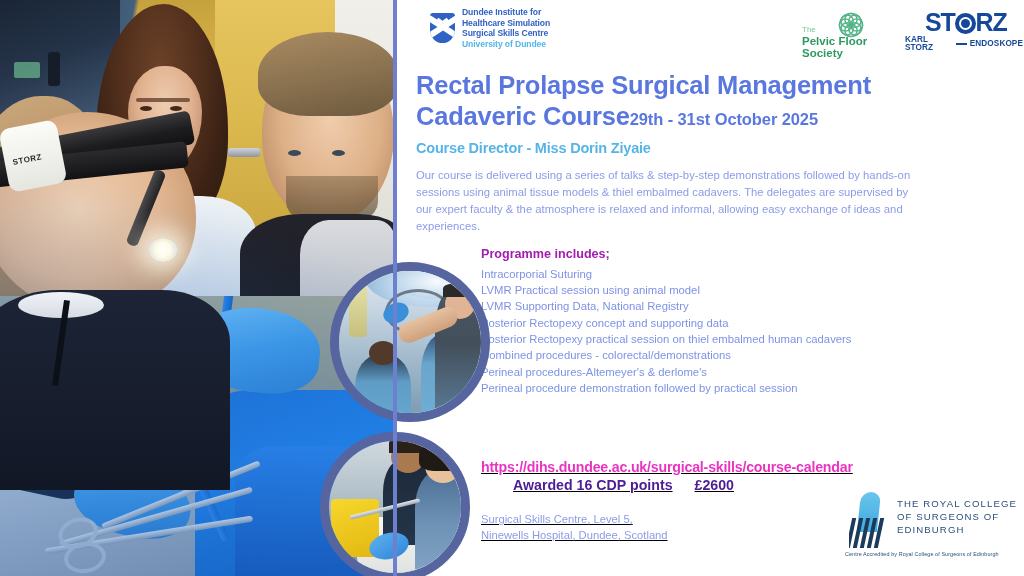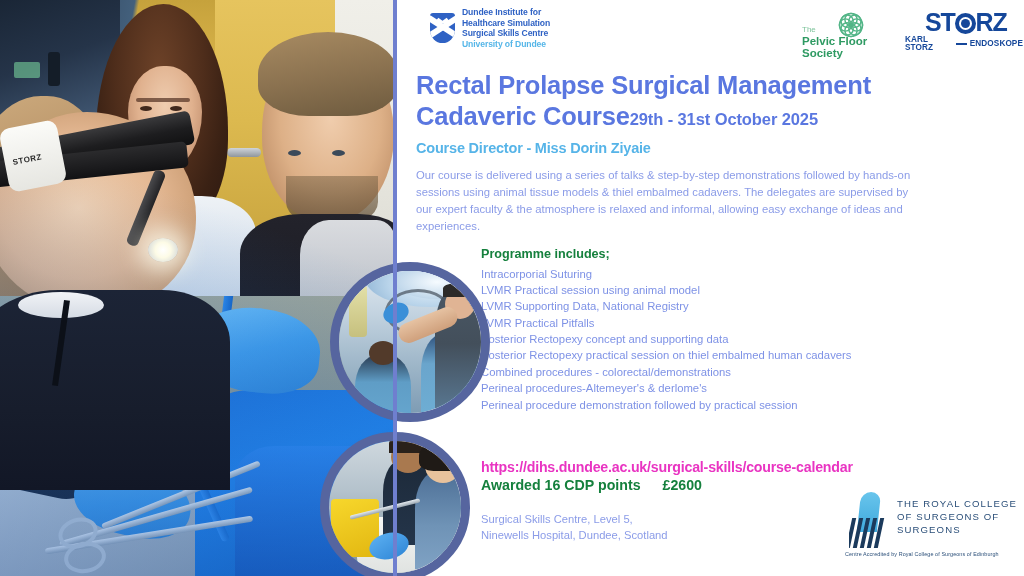--- a/index.html
+++ b/index.html
@@ -185,27 +185,27 @@
 
   
   .content{position:absolute;left:416px;top:70px;width:600px;}
   .title{font:700 25.5px/1.22 "Liberation Sans",sans-serif;color:#5a77e0;letter-spacing:-.2px;}
   .title .ln2{display:flex;align-items:baseline;}
   .title .dates{font:700 16.5px/1 "Liberation Sans",sans-serif;color:#5a77e0;letter-spacing:-.1px;}
   .director{margin-top:9px;font:700 14.5px/1 "Liberation Sans",sans-serif;color:#56b4e8;letter-spacing:-.2px;}
   .blurb{margin-top:11px;width:508px;font:400 11.3px/1.52 "Liberation Sans",sans-serif;color:#8b9ce8;}
 
   .programme{position:absolute;left:481px;top:248px;width:540px;}
-  .prog-head{font:700 12.6px/1 "Liberation Sans",sans-serif;color:#15803d;margin-bottom:5px;}
+  .prog-head{font:700 12.6px/1 "Liberation Sans",sans-serif;color:#a21caf;margin-bottom:5px;}
   .prog-list{list-style:none;margin:0;padding:0;}
   .prog-list li{font:400 11.3px/1.45 "Liberation Sans",sans-serif;color:#7e92e6;}
 
-  .footer{position:absolute;left:481px;top:458px;width:540px;}
+  .footer{position:absolute;left:481px;top:458px;width:540px;text-decoration:underline;}
   .url{font:700 14.2px/1.28 "Liberation Sans",sans-serif;color:#e934c2;letter-spacing:-.2px;}
-  .price-row{display:flex;gap:22px;align-items:flex-end;font:700 14.2px/1.35 "Liberation Sans",sans-serif;color:#15803d;}
+  .price-row{display:flex;gap:22px;align-items:flex-end;font:700 14.2px/1.35 "Liberation Sans",sans-serif;color:#4c1d95;margin-left:32px;}
   .addr{margin-top:17px;font:400 11.2px/1.4 "Liberation Sans",sans-serif;color:#8b9ce8;}
 
   
   .rcsed{position:absolute;left:845px;top:492px;width:172px;height:74px;}
   .rcsed-mark{position:absolute;left:0;top:0;width:46px;height:54px;}
   .rc-blue{position:absolute;left:14px;top:0;width:20px;height:40px;border-radius:10px 10px 0 0;
     background:linear-gradient(180deg,#69c5ec,#3fa9dd);transform:skewX(-6deg);}
   .rc-stripes{position:absolute;left:4px;top:26px;width:38px;height:30px;overflow:hidden;}
   .rc-stripes i{position:absolute;top:0;width:4px;height:30px;background:#1b3a5c;transform:skewX(-12deg);}
   .rcsed-txt{position:absolute;left:52px;top:6px;font:400 9.6px/1.33 "Liberation Sans",sans-serif;color:#2b4f79;letter-spacing:1.1px;}
@@ -360,21 +360,20 @@
     <div class="director">Course Director - Miss Dorin Ziyaie</div>
     <div class="blurb">Our course is delivered using a series of talks &amp; step-by-step demonstrations followed by hands-on sessions using animal tissue models &amp; thiel embalmed cadavers. The delegates are supervised by our expert faculty &amp; the atmosphere is relaxed and informal, allowing easy exchange of ideas and experiences.</div>
   </div>
 
   <div class="programme">
     <div class="prog-head">Programme includes;</div>
     <ul class="prog-list">
       <li>Intracorporial Suturing</li>
       <li>LVMR Practical session using animal model</li>
       <li>LVMR Supporting Data, National Registry</li>
-      <li>LVMR Practical Pitfalls</li>
       <li>Posterior Rectopexy concept and supporting data</li>
       <li>Posterior Rectopexy practical session on thiel embalmed human cadavers</li>
       <li>Combined procedures - colorectal/demonstrations</li>
       <li>Perineal procedures-Altemeyer's &amp; derlome's</li>
       <li>Perineal procedure demonstration followed by practical session</li>
     </ul>
   </div>
 
   <div class="footer">
     <div class="url">https://dihs.dundee.ac.uk/surgical-skills/course-calendar</div>
@@ -395,18 +394,18 @@
         <i style="left:0"></i>
           <i style="left:7px"></i>
           <i style="left:14px"></i>
           <i style="left:21px"></i>
           <i style="left:28px"></i>
       </div>
     </div>
     <div class="rcsed-txt">
       <div>THE ROYAL COLLEGE</div>
       <div>OF SURGEONS OF</div>
-      <div>SURGEONS</div>
+      <div>EDINBURGH</div>
     </div>
     <div class="rcsed-accr">Centre Accredited by Royal College of Surgeons of Edinburgh</div>
   </div>
 
 </div>
 
 </body></html>

